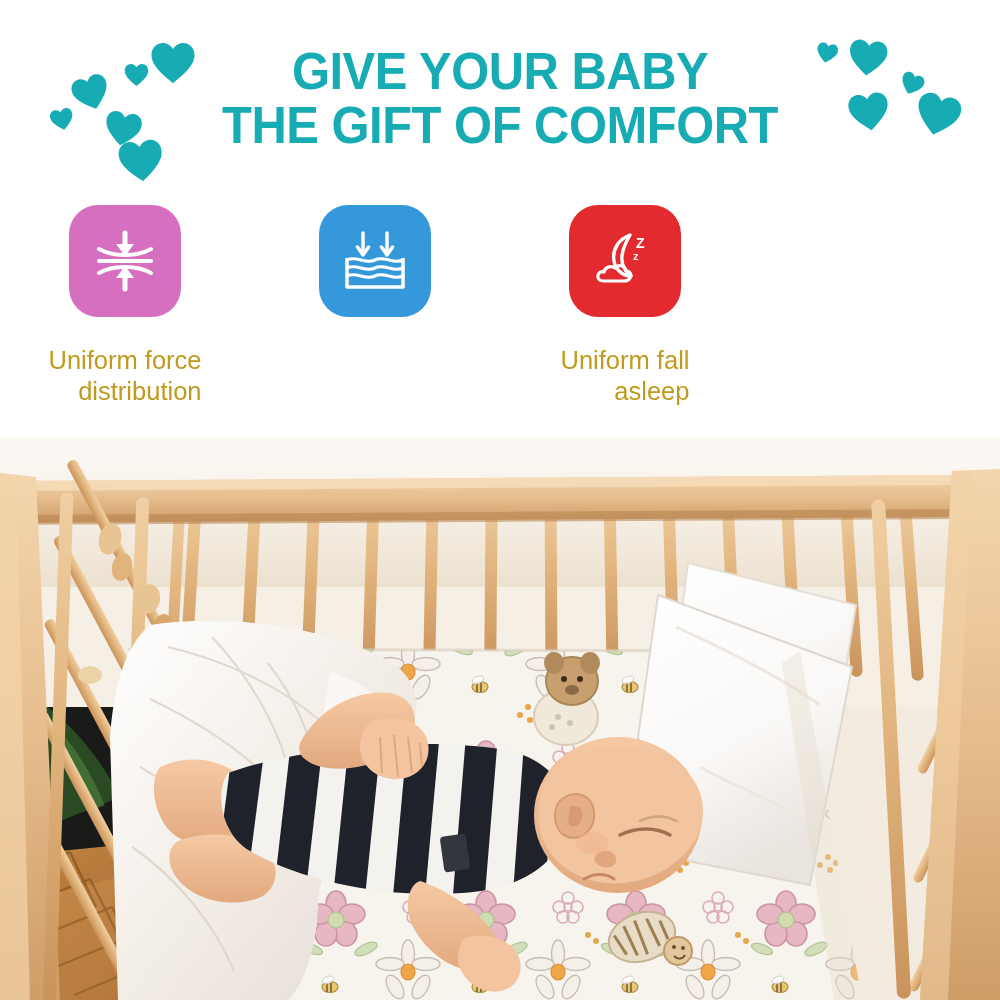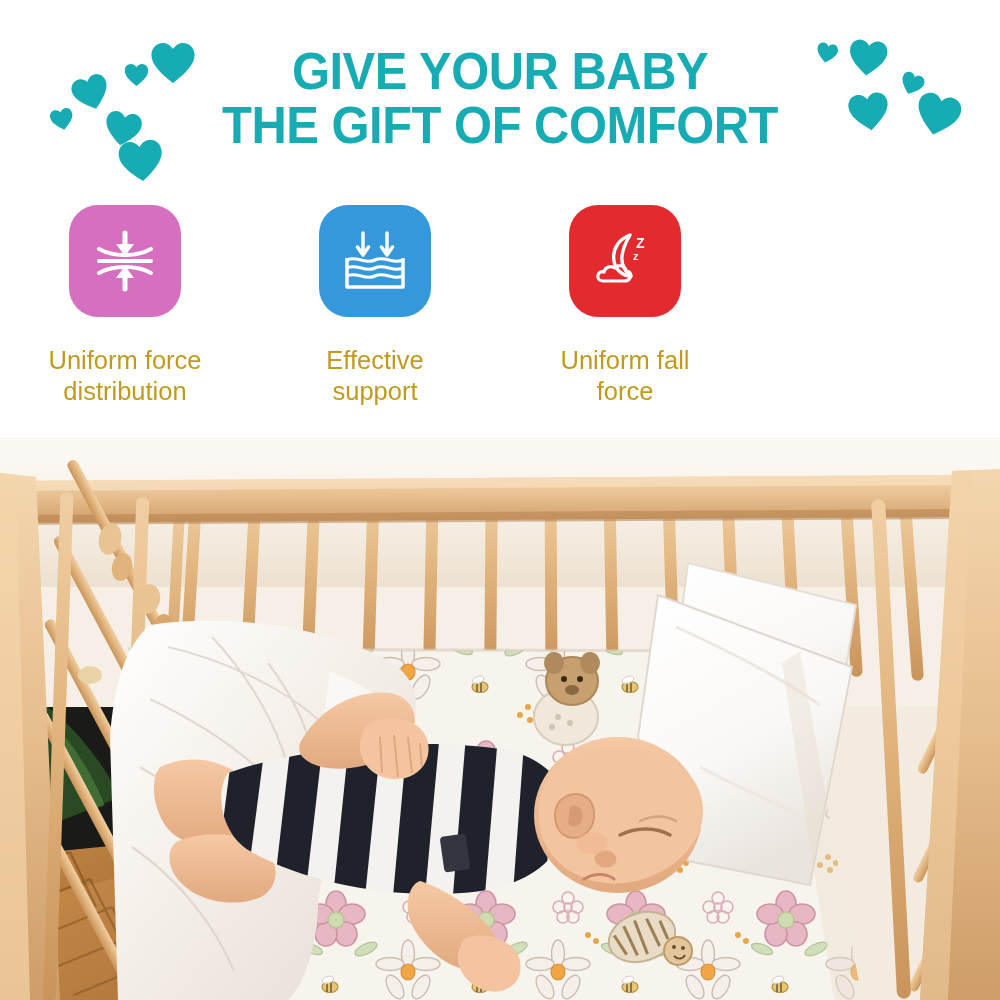--- a/index.html
+++ b/index.html
@@ -32,21 +32,21 @@
 
   
   .features{position:absolute;left:0;top:205px;width:1000px;display:flex;}
   .feature{width:250px;display:flex;flex-direction:column;align-items:center;}
   .tile{
     width:112px;height:112px;border-radius:29px;
     display:flex;align-items:center;justify-content:center;
   }
   .tile svg{display:block;}
   .flabel{
-    margin-top:28px;text-align:center;
+    margin-top:28px;text-align:right;
     color:#C09A1C;
     font-size:25.5px;line-height:31px;font-weight:normal;
     letter-spacing:0px;
     max-width:230px;
   }
 
   
   .photo{position:absolute;left:0;top:437px;width:1000px;height:563px;overflow:hidden;background:#EBE3D8;}
   .photo svg{display:block;width:1000px;height:563px;}
 </style>
@@ -150,40 +150,36 @@
               <path d="M18.5 22 L24 30 L29.5 22" stroke="#fff" stroke-width="3.5" fill="none" stroke-linecap="round" stroke-linejoin="round"></path>
               <path d="M48 8 L48 28" stroke="#fff" stroke-width="3.5" fill="none" stroke-linecap="round"></path>
               <path d="M42.5 22 L48 30 L53.5 22" stroke="#fff" stroke-width="3.5" fill="none" stroke-linecap="round" stroke-linejoin="round"></path>
               <path d="M8 33 L8 62 L64 62 L64 33" stroke="#fff" stroke-width="3.5" fill="none" stroke-linejoin="round"></path>
               <path d="M8 35 C17 30, 27 40, 36 35 C45 30, 55 40, 64 35" stroke="#fff" stroke-width="3.2" fill="none"></path>
               <path d="M8 43 C17 38, 27 48, 36 43 C45 38, 55 48, 64 43" stroke="#fff" stroke-width="3.2" fill="none"></path>
               <path d="M8 51 C17 46, 27 56, 36 51 C45 46, 55 56, 64 51" stroke="#fff" stroke-width="3.2" fill="none"></path>
             </svg>
           </span>
         </div>
-        <div class="flabel">
-          <span>Effective</span><br>
-          <span>support</span>
-        </div>
       </div>
 
       <div class="feature">
         <div class="tile" style="background:#E32A2E;">
           <span>
             <svg width="72" height="72" viewBox="0 0 72 72">
               <path d="M41 10 C30 14, 23 24, 25 36 C26.5 45, 34 51, 42 51 C36 46, 32 39, 33 31 C34 22, 38 15, 41 10 Z" stroke="#fff" stroke-width="3.4" fill="none" stroke-linejoin="round"></path>
               <path d="M14 56 C10 56, 8 53, 9 50 C10 47, 13 46, 15 47 C16 42, 22 40, 26 43 C29 39, 36 40, 37 46 C41 46, 43 50, 41 53 C40 55, 37 56, 35 56 Z" stroke="#fff" stroke-width="3.2" fill="none" stroke-linejoin="round"></path>
               <text x="47" y="23" font-family="Liberation Sans, sans-serif" font-size="14" font-weight="bold" fill="#fff">Z</text>
               <text x="44" y="35" font-family="Liberation Sans, sans-serif" font-size="11" font-weight="bold" fill="#fff">z</text>
             </svg>
           </span>
         </div>
         <div class="flabel">
           <span>Uniform fall</span><br>
-          <span>force</span>
+          <span>asleep</span>
         </div>
       </div>
 
     </div>
   </div>
 
   <div class="photo">
     <svg viewBox="0 0 1000 563" preserveAspectRatio="none">
       <defs>
         <linearGradient id="wallG" x1="0" y1="0" x2="0" y2="1">

